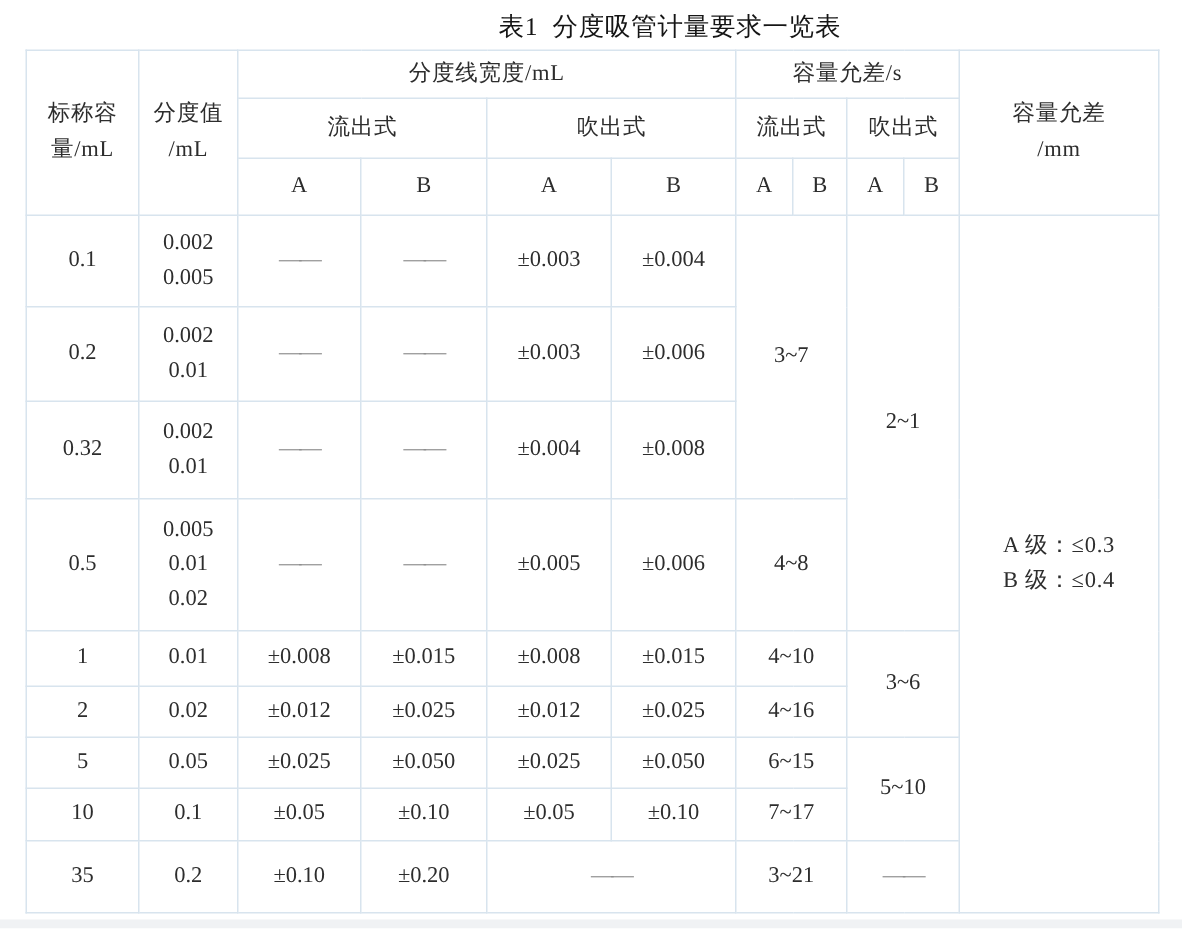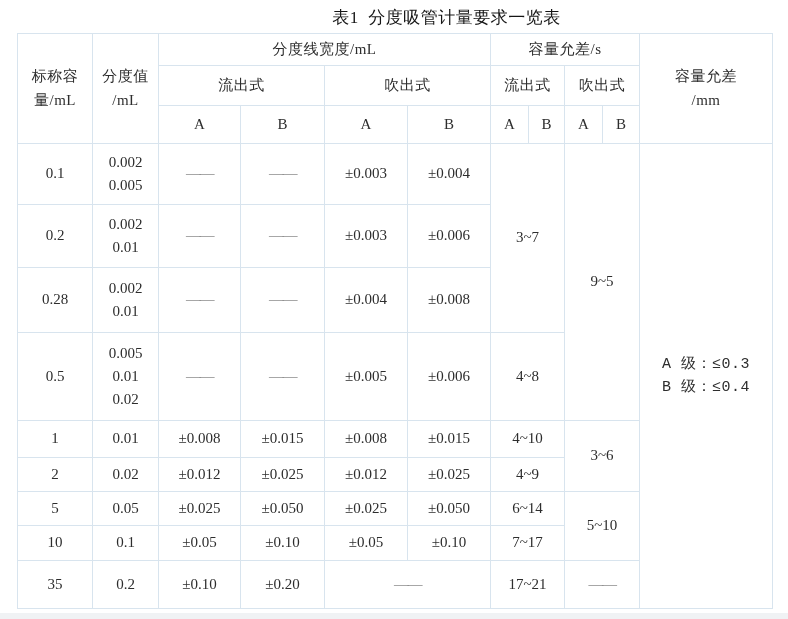--- a/index.html
+++ b/index.html
@@ -35,21 +35,21 @@
     text-align: center;
     vertical-align: middle;
     font-size: 15px;
     padding: 0;
     line-height: 1.55;
     background: #ffffff;
   }
   td.pre { white-space: pre-line; line-height: 1.7; }
   td.hdr { font-size: 15.5px; letter-spacing: 0.5px; }
   td.dash { color: #8a8a8a; letter-spacing: -1.5px; font-size: 16px; }
-  td.note { line-height: 1.9; letter-spacing: 0.5px; font-family: Liberation Mono, monospace; }
+  td.note { line-height: 1.9; letter-spacing: 0.5px; }
   .bottom-edge {
     position: absolute;
     left: 0; top: 613px;
     width: 788px; height: 6px;
     background: #f0f2f4;
   }
 </style>
 </head>
 <body>
 
@@ -102,37 +102,37 @@
 
     <tr style="height:61px">
       <td>0.1</td>
       <td class="pre">0.002
 0.005</td>
       <td class="dash">——</td>
       <td class="dash">——</td>
       <td>±0.003</td>
       <td>±0.004</td>
       <td colspan="2" rowspan="3">3~7</td>
-      <td colspan="2" rowspan="4">9~5</td>
+      <td colspan="2" rowspan="4">2~1</td>
       <td rowspan="9" class="pre note">A 级：≤0.3
 B 级：≤0.4</td>
     </tr>
 
     <tr style="height:63px">
       <td>0.2</td>
       <td class="pre">0.002
 0.01</td>
       <td class="dash">——</td>
       <td class="dash">——</td>
       <td>±0.003</td>
       <td>±0.006</td>
     </tr>
 
     <tr style="height:65px">
-      <td>0.28</td>
+      <td>0.32</td>
       <td class="pre">0.002
 0.01</td>
       <td class="dash">——</td>
       <td class="dash">——</td>
       <td>±0.004</td>
       <td>±0.008</td>
     </tr>
 
     <tr style="height:88px">
       <td>0.5</td>
@@ -157,49 +157,49 @@
       <td colspan="2" rowspan="2">3~6</td>
     </tr>
 
     <tr style="height:34px">
       <td>2</td>
       <td>0.02</td>
       <td>±0.012</td>
       <td>±0.025</td>
       <td>±0.012</td>
       <td>±0.025</td>
-      <td colspan="2">4~9</td>
+      <td colspan="2">4~16</td>
     </tr>
 
     <tr style="height:34px">
       <td>5</td>
       <td>0.05</td>
       <td>±0.025</td>
       <td>±0.050</td>
       <td>±0.025</td>
       <td>±0.050</td>
-      <td colspan="2">6~14</td>
+      <td colspan="2">6~15</td>
       <td colspan="2" rowspan="2">5~10</td>
     </tr>
 
     <tr style="height:35px">
       <td>10</td>
       <td>0.1</td>
       <td>±0.05</td>
       <td>±0.10</td>
       <td>±0.05</td>
       <td>±0.10</td>
       <td colspan="2">7~17</td>
     </tr>
 
     <tr style="height:48px">
       <td>35</td>
       <td>0.2</td>
       <td>±0.10</td>
       <td>±0.20</td>
       <td colspan="2" class="dash">——</td>
-      <td colspan="2">17~21</td>
+      <td colspan="2">3~21</td>
       <td colspan="2" class="dash">——</td>
     </tr>
   </tbody>
 </table>
 
 <div class="bottom-edge"></div>
 
 </body></html>

